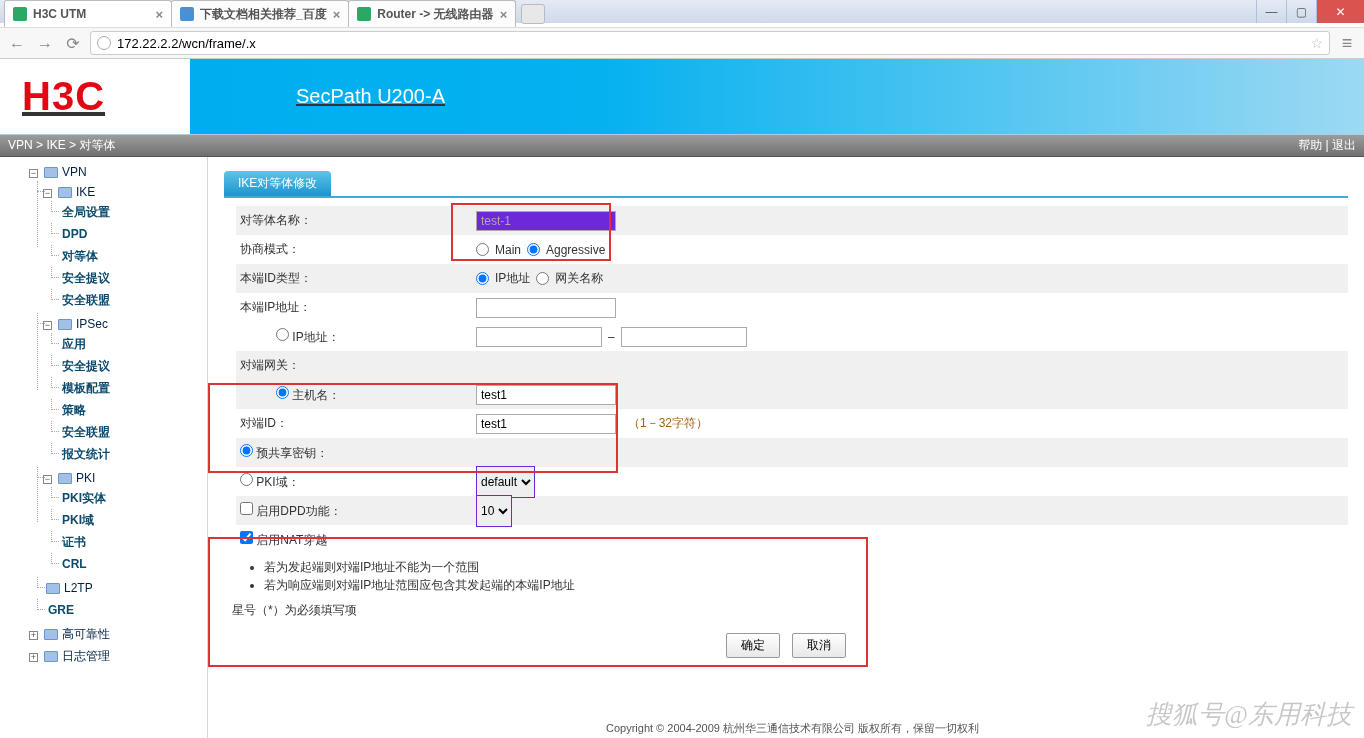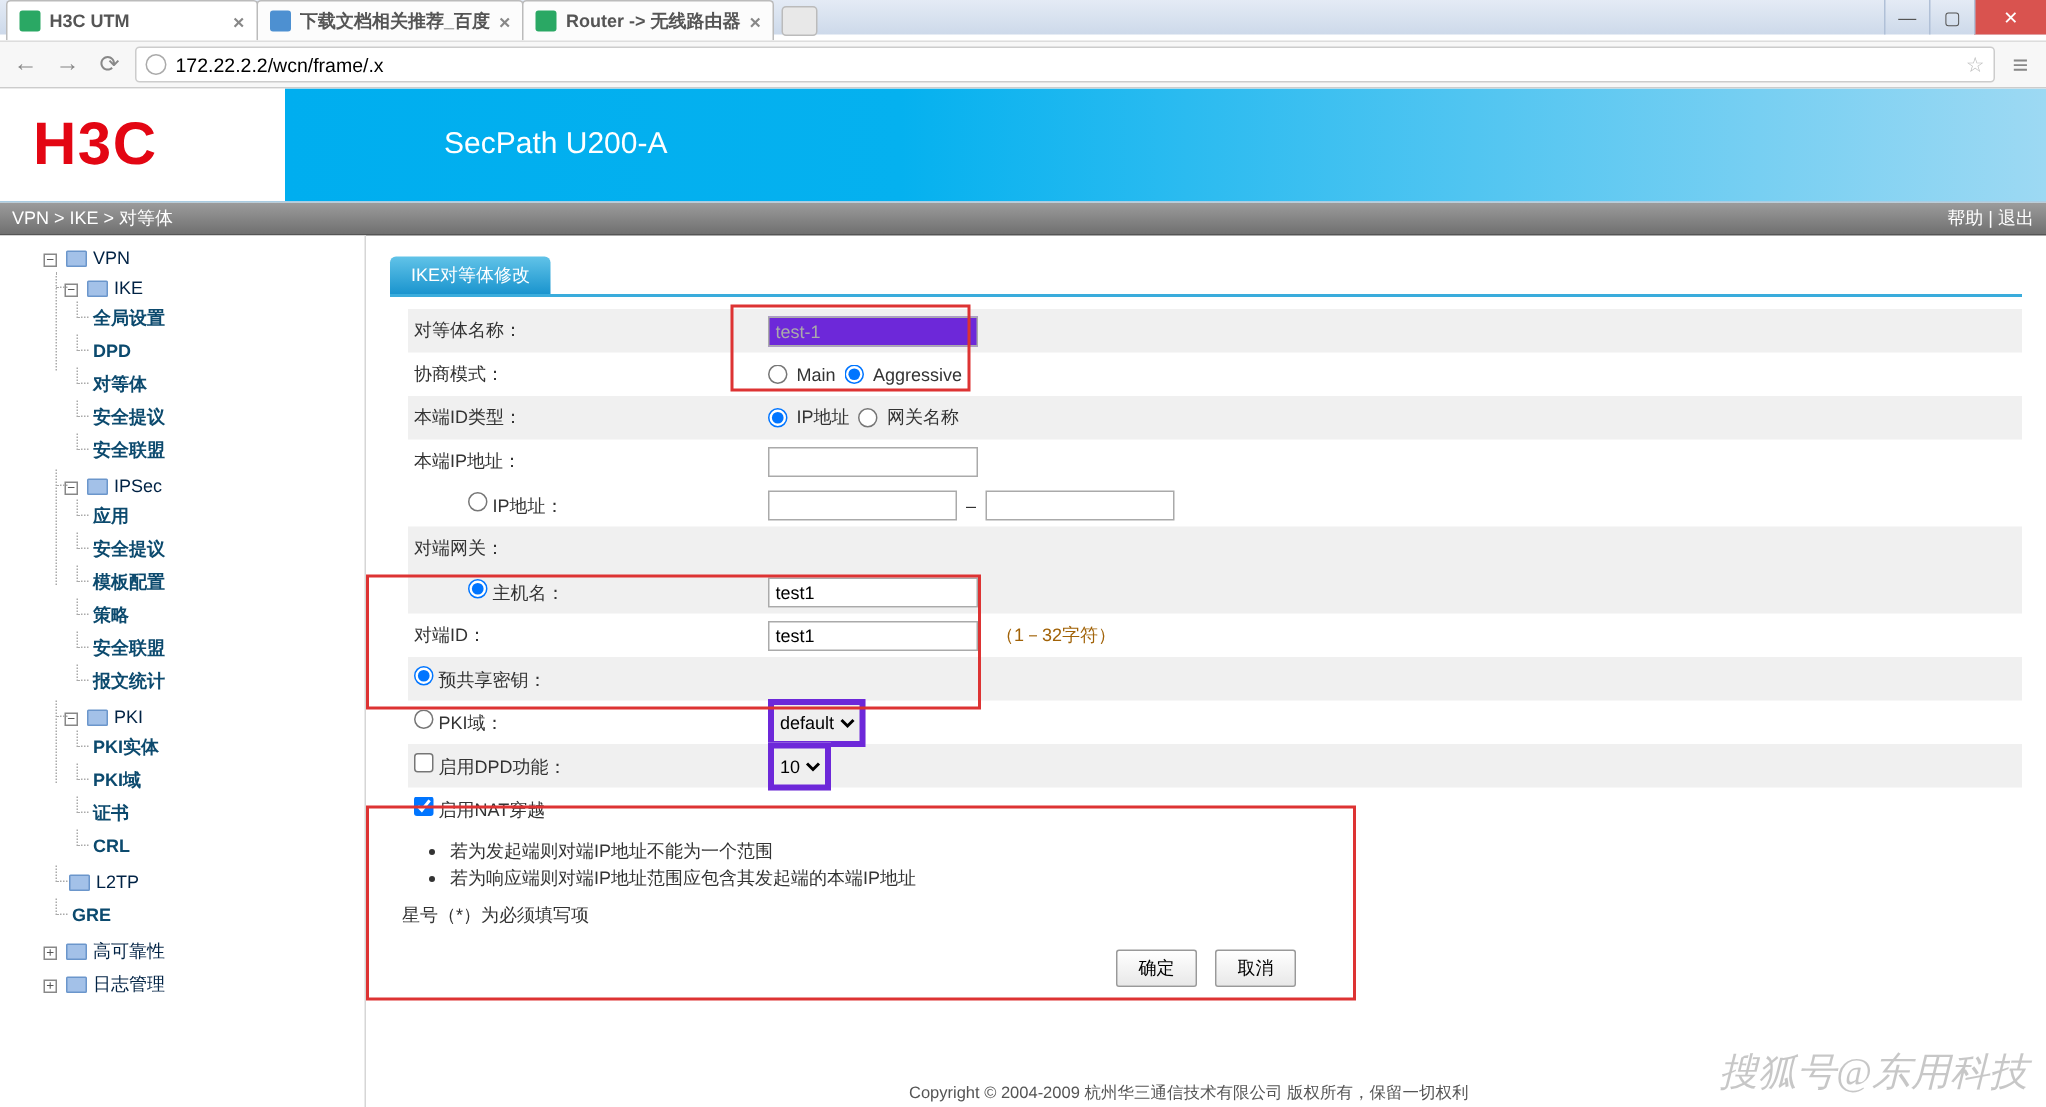--- a/index.html
+++ b/index.html
@@ -21,31 +21,31 @@
 .toolbar { position:absolute; top:27px; left:0; right:0; height:32px; background:#f7f7f7; border-top:1px solid #ddd; border-bottom:1px solid #ccc; display:flex; align-items:center; padding:0 6px; gap:6px;}
 .navbtn { width:22px; height:22px; display:flex; align-items:center; justify-content:center; color:#888; font-size:16px;}
 .urlbar { flex:1; height:24px; border:1px solid #ccc; border-radius:3px; background:#fff; display:flex; align-items:center; padding:0 6px; gap:6px;}
 .urlbar .globe { width:14px; height:14px; border:1px solid #aaa; border-radius:50%; }
 .urlbar input { flex:1; border:none; outline:none; font-size:13px;}
 .urlbar .star { color:#bbb; font-size:14px; }
 .menubtn { width:22px; color:#888; font-size:18px; text-align:center;}
 
 
 .page { position:absolute; top:59px; left:0; right:0; bottom:0; overflow:hidden; }
-.banner { height:76px; background:linear-gradient(to right,#fff 0,#fff 190px,#00aeef 190px, #05b1ef 600px, #9dd9f3 100%); display:flex; align-items:center; border-bottom:1px solid #aacde3; position:relative;}
+.banner { height:76px; background:linear-gradient(to right,#fff 0,#fff 190px,#00aeef 190px, #05b1ef 600px, #9dd9f3 100%); display:flex; align-items:center; border-bottom:1px solid #aacde3; position:relative;text-decoration:underline;}
 .logo { font-size:40px; font-weight:bold; color:#e30613; letter-spacing:1px; margin-left:22px; width:260px;}
 .prod { color:#fff; font-size:20px; font-weight:300; margin-left:14px;}
 .breadcrumb { height:22px; background:linear-gradient(#9c9c9c,#707070); color:#fff; font-size:12px; display:flex; align-items:center; justify-content:space-between; padding:0 8px; border-bottom:1px solid #555;}
 .breadcrumb .path a { color:#fff; text-decoration:none; }
 .breadcrumb .right a{color:#fff; text-decoration:none;}
 
 .body { display:flex; height:calc(100% - 98px); }
 
 
-.sidebar { width:244px; border-right:1px solid #d6d6d6; background:#fff; overflow-y:auto; padding:4px 0 4px 18px; }
+.sidebar { width:208px; border-right:1px solid #d6d6d6; background:#fff; overflow-y:auto; padding:4px 0 4px 18px; }
 .tree ul{ list-style:none; }
 .tree li{ position:relative; padding:2px 0 2px 14px; line-height:18px;}
 .tree li::before{ content:""; position:absolute; left:5px; top:0; bottom:50%; border-left:1px dotted #aaa;}
 .tree li::after{ content:""; position:absolute; left:5px; top:10px; width:8px; border-top:1px dotted #aaa;}
 .tree > ul > li::before, .tree > ul > li::after{ display:none;}
 .tree .toggle{ display:inline-block; width:9px; height:9px; border:1px solid #888; background:#fff; line-height:7px; text-align:center; font-size:9px; color:#555; margin-right:3px; position:relative; left:-3px;}
 .tree .folder{ display:inline-block; width:14px; height:11px; background:#a3c1e8; border:1px solid #6b96cb; border-radius:1px; margin-right:4px; vertical-align:middle;}
 .tree .nodelabel{ color:#024; cursor:pointer;}
 .tree .leaf{ color:#0c4a6e; cursor:pointer; padding-left:2px;font-weight:bold;}
 
@@ -54,21 +54,21 @@
 .tabhdr { border-bottom:2px solid #3aacdc; margin-bottom:8px;}
 .tabhdr .tabbtn { display:inline-block; background:linear-gradient(#61c3e8,#1a94ce); color:#fff; padding:4px 14px; font-size:12px; border-top-left-radius:4px; border-top-right-radius:4px;}
 .form-row{ display:flex; align-items:center; height:29px; padding:0 4px;margin-left:12px;}
 .form-row.alt{ background:#f0f0f0;}
 .form-row .lab{ width:236px; }
 .form-row .lab.indent{ padding-left:36px;}
 .form-row .ctrl{ flex:1; display:flex; align-items:center; gap:6px;}
 .form-row input[type=text]{ width:140px; height:20px; border:1px solid #aaa; padding:0 4px; font-size:12px;}
 .form-row input[type=text]:disabled{ background:#6d28d9; color:#aaa;}
 .form-row input.wide{width:126px;}
-.form-row select{ height:32px; border:4px solid #6d28d9; font-size:12px;}
+.form-row select{ height:32px; border:1px solid #6d28d9; font-size:12px;}
 .hint{ color:#a16207; margin-left:6px;}
 .ast{ color:#c00; margin:0 4px;}
 .notelist{ padding:4px 0 4px 32px;}
 .notelist li{ list-style:disc; line-height:18px; margin-left:8px;}
 .footnote{ padding:4px 8px; font-size:12px;}
 .btnrow{ display:flex; justify-content:center; gap:12px; padding:10px 0;}
 .btn{ min-width:54px; padding:3px 12px; background:linear-gradient(#fff,#e8e8e8); border:1px solid #999; border-radius:2px; cursor:pointer; font-size:12px;}
 
 
 .redbox { position:absolute; border:2px solid #d33; pointer-events:none;}

